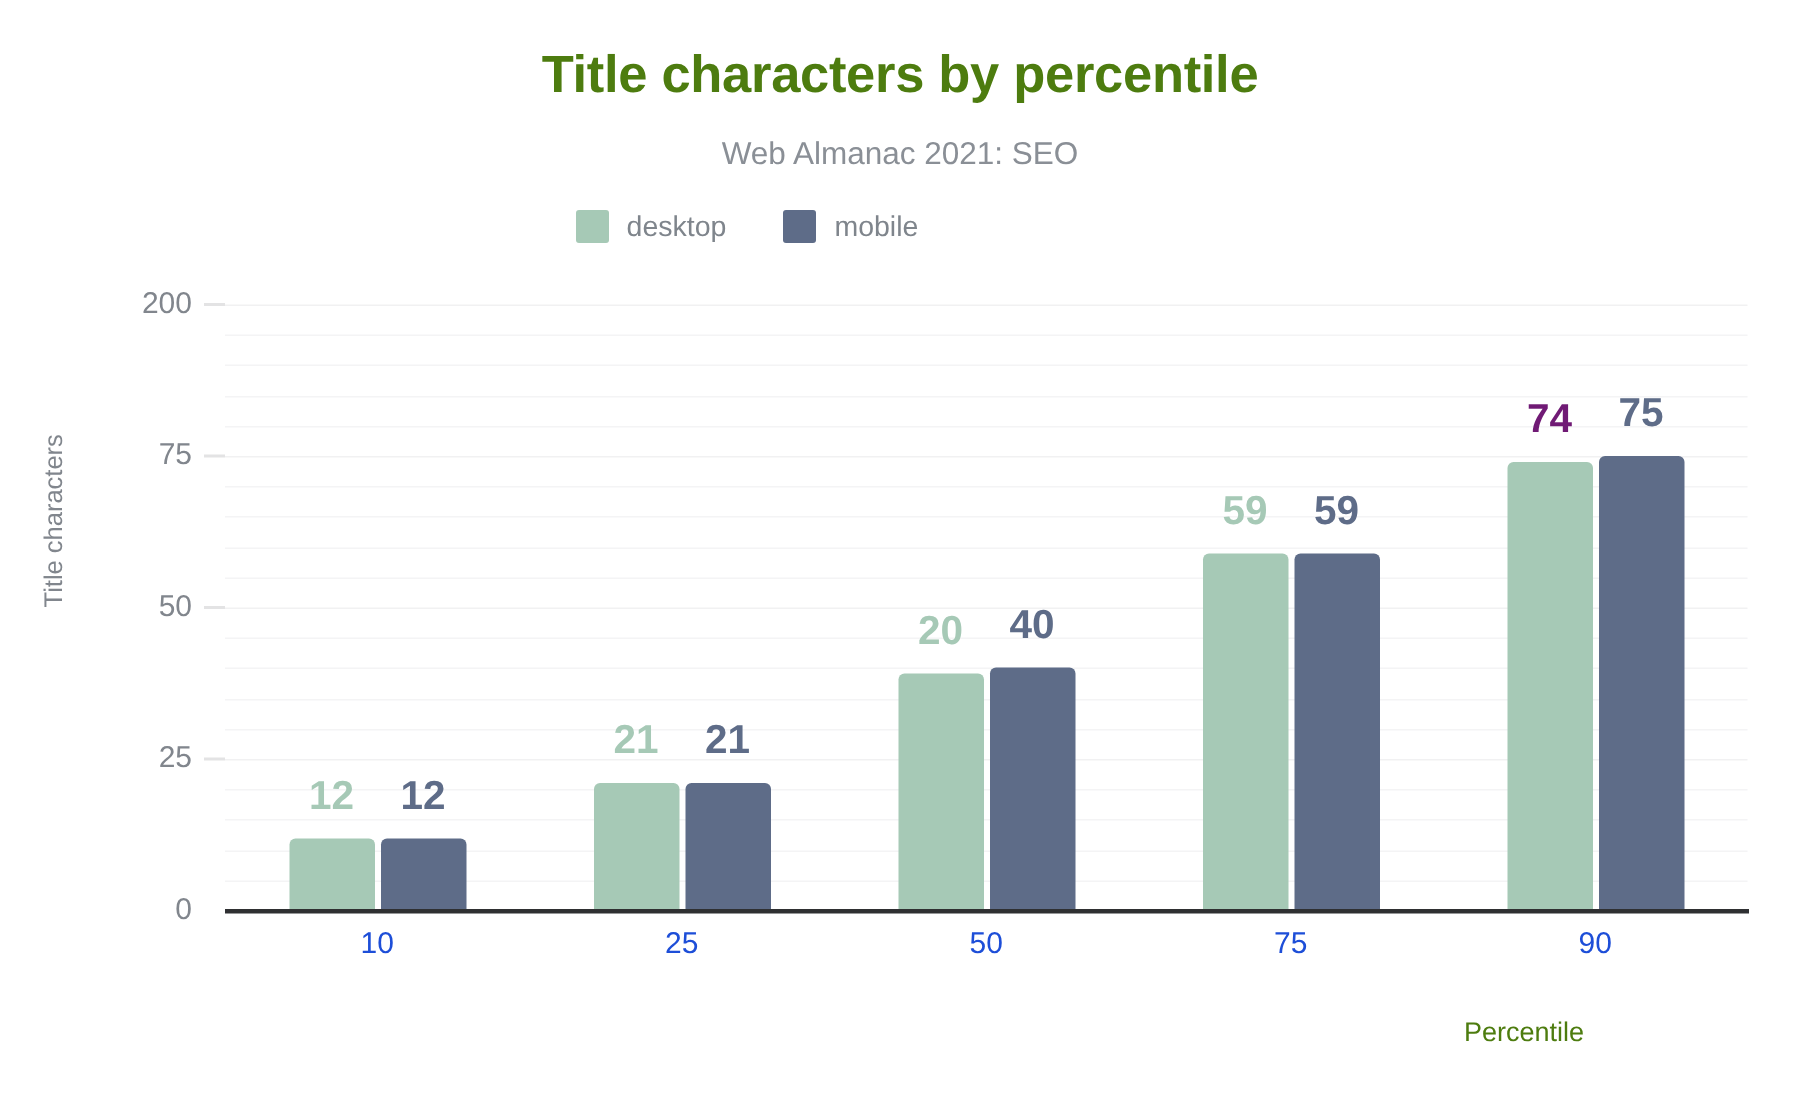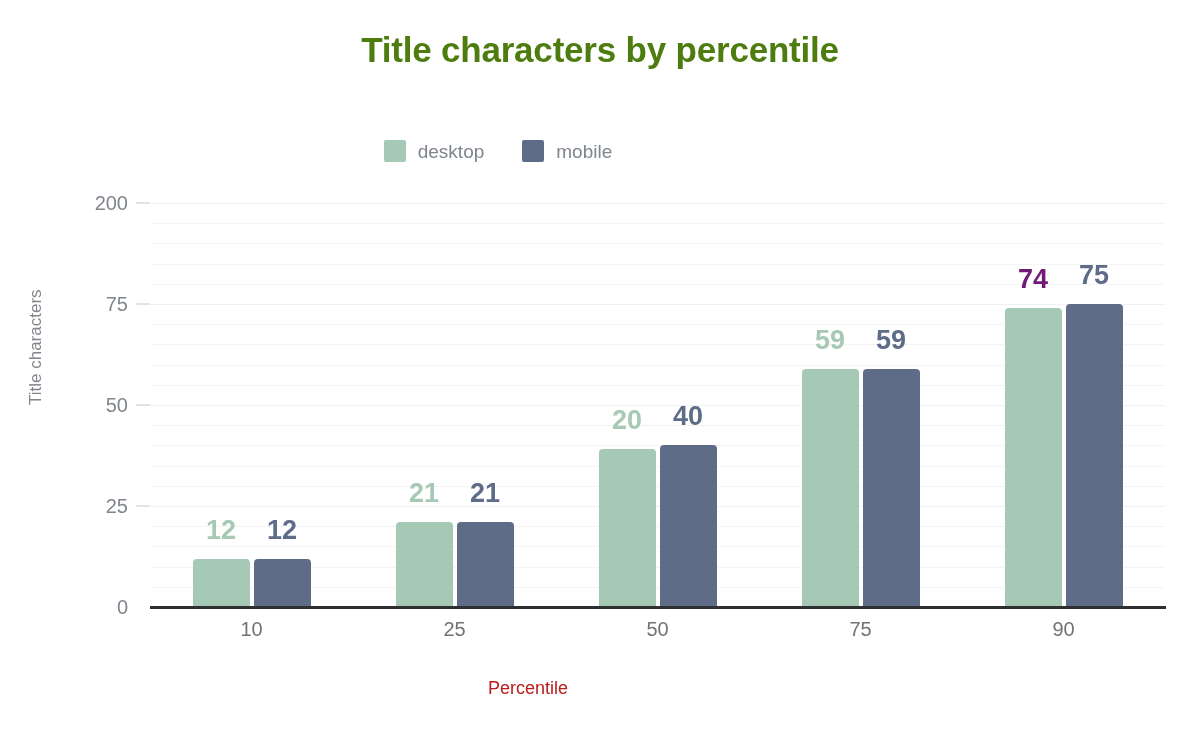--- a/index.html
+++ b/index.html
@@ -128,31 +128,31 @@
     color: #81868d;
     white-space: nowrap;
   }
 
   
   .xtick {
     position: absolute;
     top: 618px;
     transform: translateX(-50%);
     font-size: 20px;
-    color: #737373;
+    color: #1d4ed8;
     white-space: nowrap;
   }
   .xlabel {
     position: absolute;
     left: 0;
     top: 678px;
     width: 1056px;
-    text-align: center;
+    text-align: right;
     font-size: 18px;
-    color: #b91c1c;
+    color: #4d7c0f;
   }
 
   
   .bar {
     position: absolute;
     bottom: 0;
     border-radius: 4px 4px 0 0;
   }
   .bar-value {
     position: absolute;
@@ -163,20 +163,21 @@
     line-height: 1;
   }
 </style>
 </head>
 <body>
 
 <div id="chart-root">
 
   <div class="chart-title">Title characters by percentile</div>
 
+  <div class="chart-subtitle">Web Almanac 2021: SEO</div>
 
   <div class="legend" id="legend-host">
       <div class="legend-item">
         <span class="legend-swatch" style="background: rgb(166, 201, 182);"></span>
         <span class="legend-label">desktop</span>
       </div>
       <div class="legend-item">
         <span class="legend-swatch" style="background: rgb(94, 108, 136);"></span>
         <span class="legend-label">mobile</span>
       </div>

